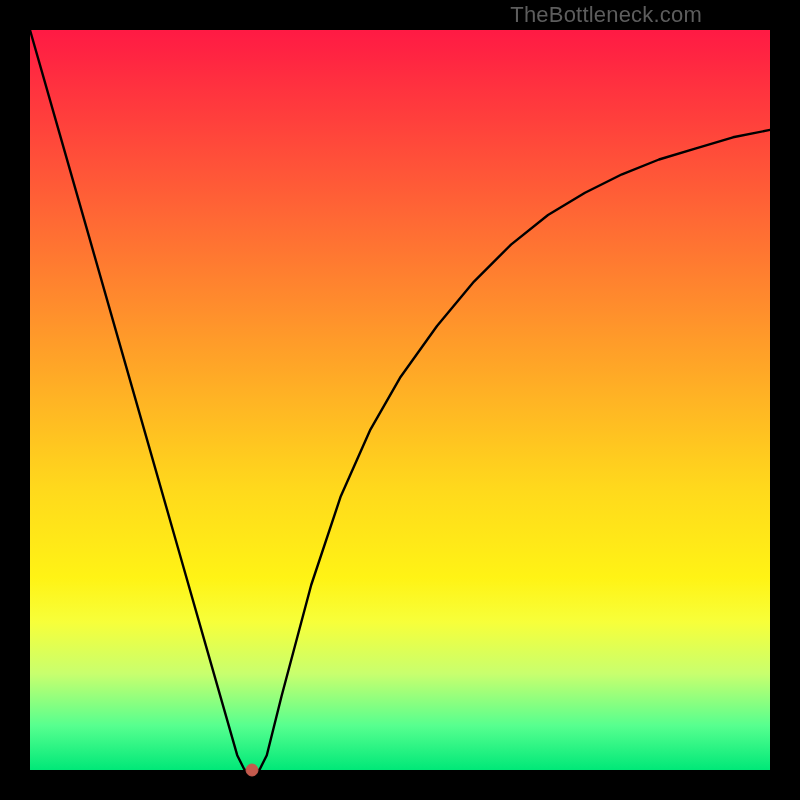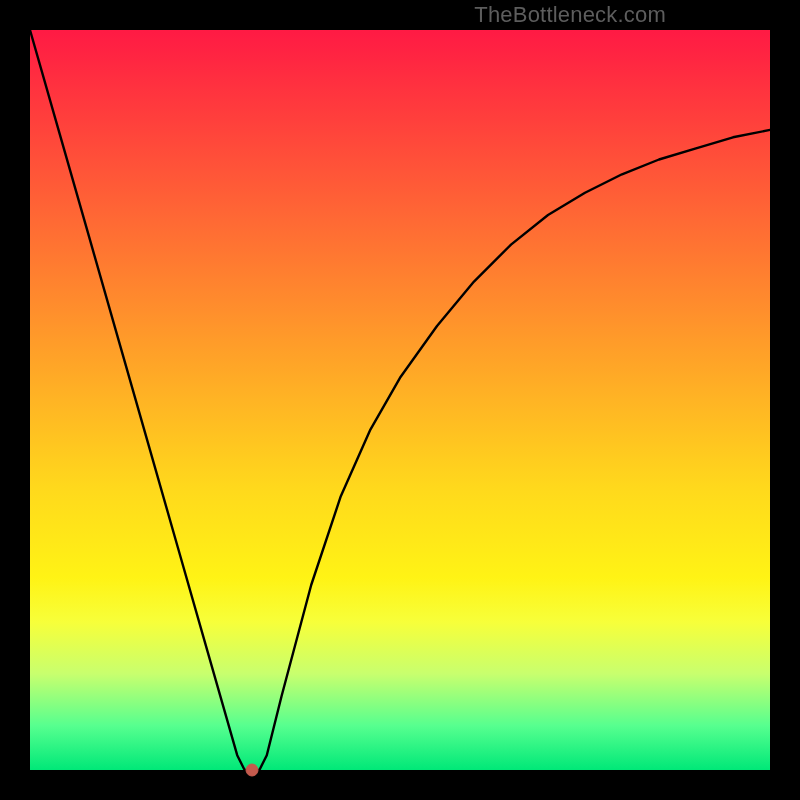--- a/index.html
+++ b/index.html
@@ -9,20 +9,21 @@
     height: 800px;
     background: #000;
     font-family: Arial, Helvetica, sans-serif;
     overflow: hidden;
   }
   .frame {
     position: relative;
     width: 676px;
     height: 800px;
     background: #000;
+    padding-left: 36px;
   }
   .watermark {
     position: absolute;
     top: 2px;
     right: 10px;
     color: #5d5d5d;
     font-size: 22px;
     font-weight: 500;
     letter-spacing: 0.2px;
     user-select: none;

